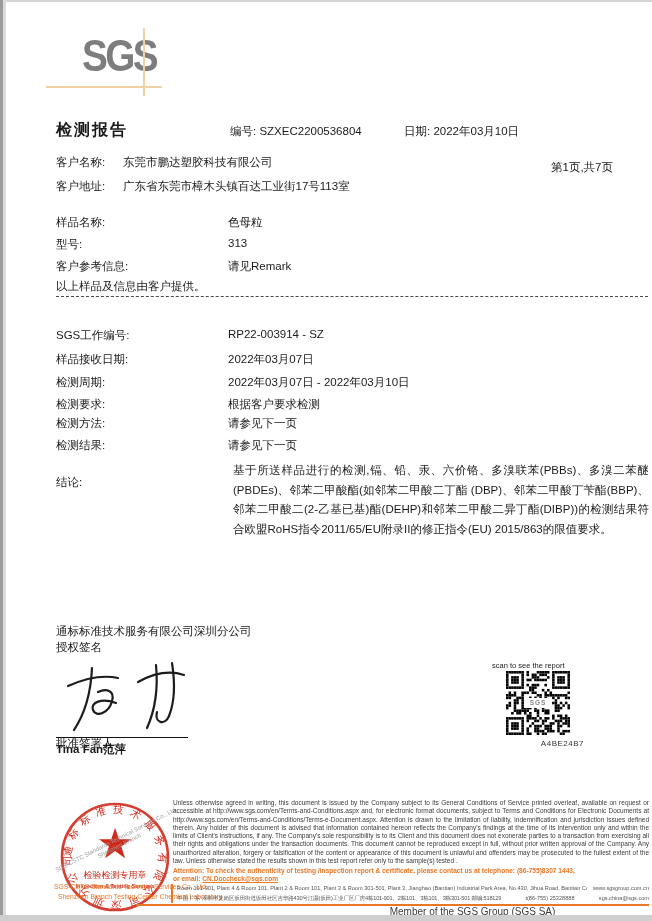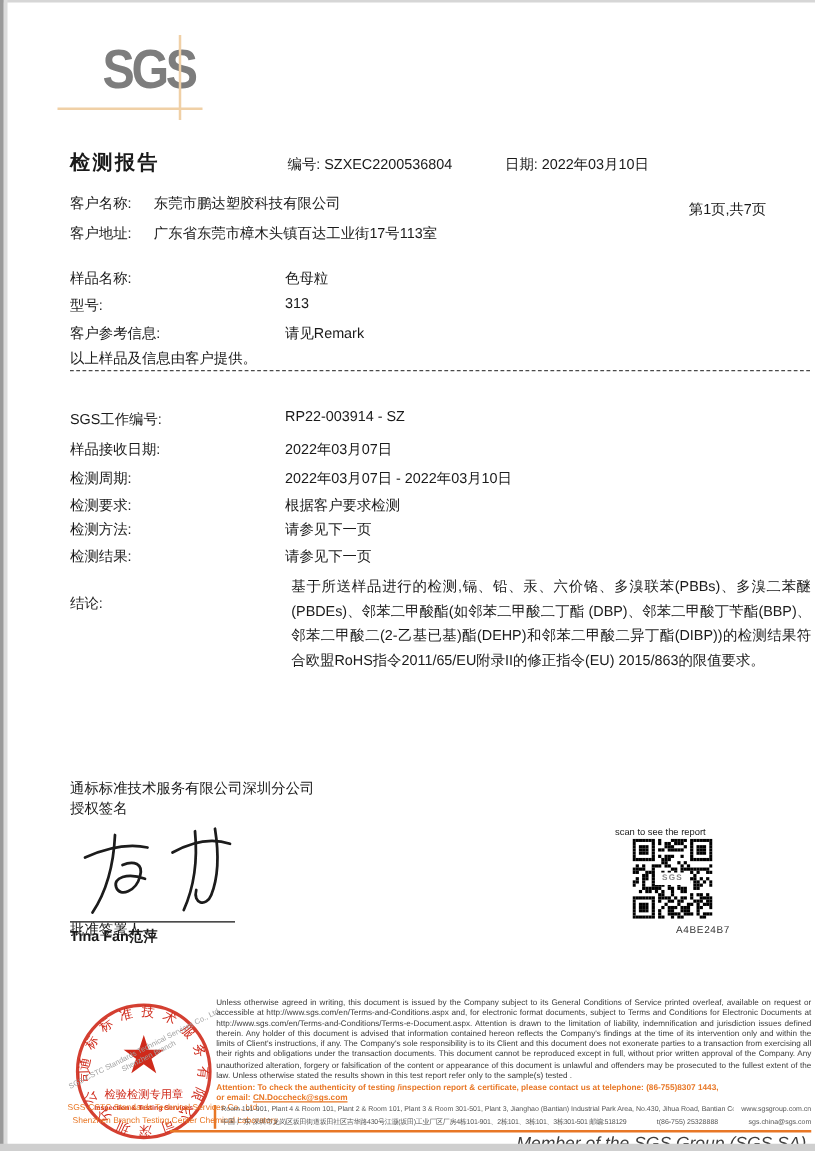--- a/index.html
+++ b/index.html
@@ -57,21 +57,21 @@
          color:#3a3a3a;text-align:justify;}
   .attention{left:173px;top:867px;width:476px;font-size:6.6px;line-height:8.4px;
              color:#e87726;font-weight:bold;}
   .attention .email{text-decoration:underline;}
   .addr-sep{left:171px;top:884px;width:2px;height:19px;background:#e87726;}
   .addr{left:177px;top:884px;width:472px;font-size:5.6px;color:#555;line-height:9.5px;}
   .addr .r1,.addr .r2{display:flex;justify-content:space-between;white-space:nowrap;}
   .addr .cn{letter-spacing:-.2px;}
   .addr .right{margin-left:6px;}
   .footer-rule{left:136px;top:904px;width:513px;height:2px;background:#e87726;}
-  .member{left:300px;top:906px;width:345px;font-size:14px;color:#3c3c3c;text-align:right;font-style:italic;}
+  .member{left:300px;top:906px;width:345px;font-size:10px;color:#3c3c3c;text-align:center;}
 </style>
 </head>
 <body>
 
 <div id="page">
 
   <div class="abs edge-top"></div>
   <div class="abs edge-left"></div>
   <div class="abs edge-left2"></div>
 

